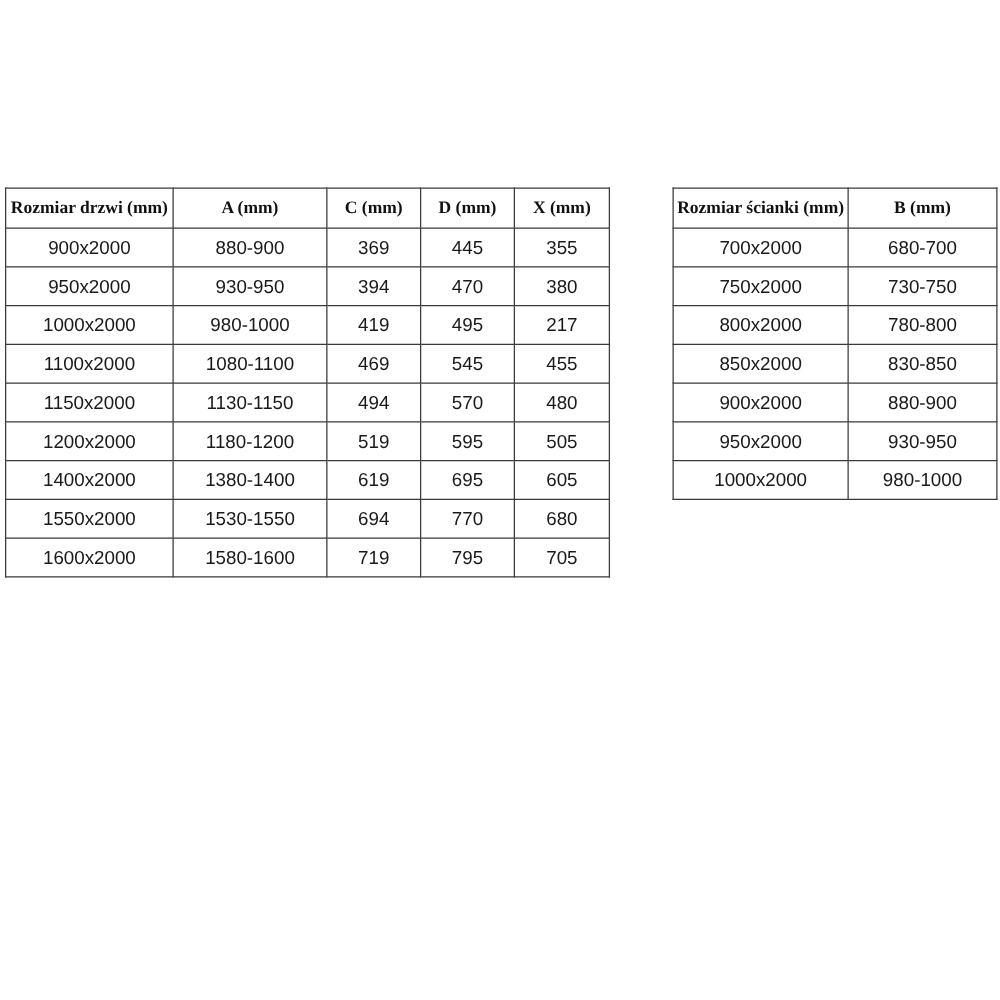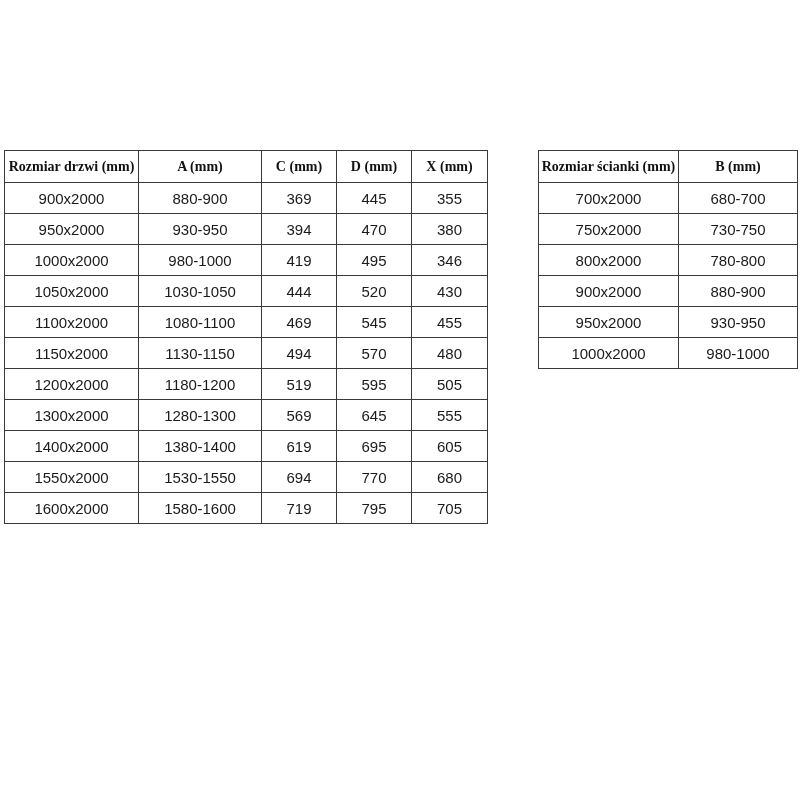--- a/index.html
+++ b/index.html
@@ -89,28 +89,21 @@
           <td>930-950</td>
           <td>394</td>
           <td>470</td>
           <td>380</td>
         </tr>
         <tr>
           <td>1000x2000</td>
           <td>980-1000</td>
           <td>419</td>
           <td>495</td>
-          <td>346</td>
-        </tr>
-        <tr>
-          <td>1050x2000</td>
-          <td>1030-1050</td>
-          <td>444</td>
-          <td>520</td>
-          <td>430</td>
+          <td>217</td>
         </tr>
         <tr>
           <td>1100x2000</td>
           <td>1080-1100</td>
           <td>469</td>
           <td>545</td>
           <td>455</td>
         </tr>
         <tr>
           <td>1150x2000</td>
@@ -118,27 +111,20 @@
           <td>494</td>
           <td>570</td>
           <td>480</td>
         </tr>
         <tr>
           <td>1200x2000</td>
           <td>1180-1200</td>
           <td>519</td>
           <td>595</td>
           <td>505</td>
-        </tr>
-        <tr>
-          <td>1300x2000</td>
-          <td>1280-1300</td>
-          <td>569</td>
-          <td>645</td>
-          <td>555</td>
         </tr>
         <tr>
           <td>1400x2000</td>
           <td>1380-1400</td>
           <td>619</td>
           <td>695</td>
           <td>605</td>
         </tr>
         <tr>
           <td>1550x2000</td>
@@ -175,20 +161,24 @@
         </tr>
         <tr>
           <td>750x2000</td>
           <td>730-750</td>
         </tr>
         <tr>
           <td>800x2000</td>
           <td>780-800</td>
         </tr>
         <tr>
+          <td>850x2000</td>
+          <td>830-850</td>
+        </tr>
+        <tr>
           <td>900x2000</td>
           <td>880-900</td>
         </tr>
         <tr>
           <td>950x2000</td>
           <td>930-950</td>
         </tr>
         <tr>
           <td>1000x2000</td>
           <td>980-1000</td>

